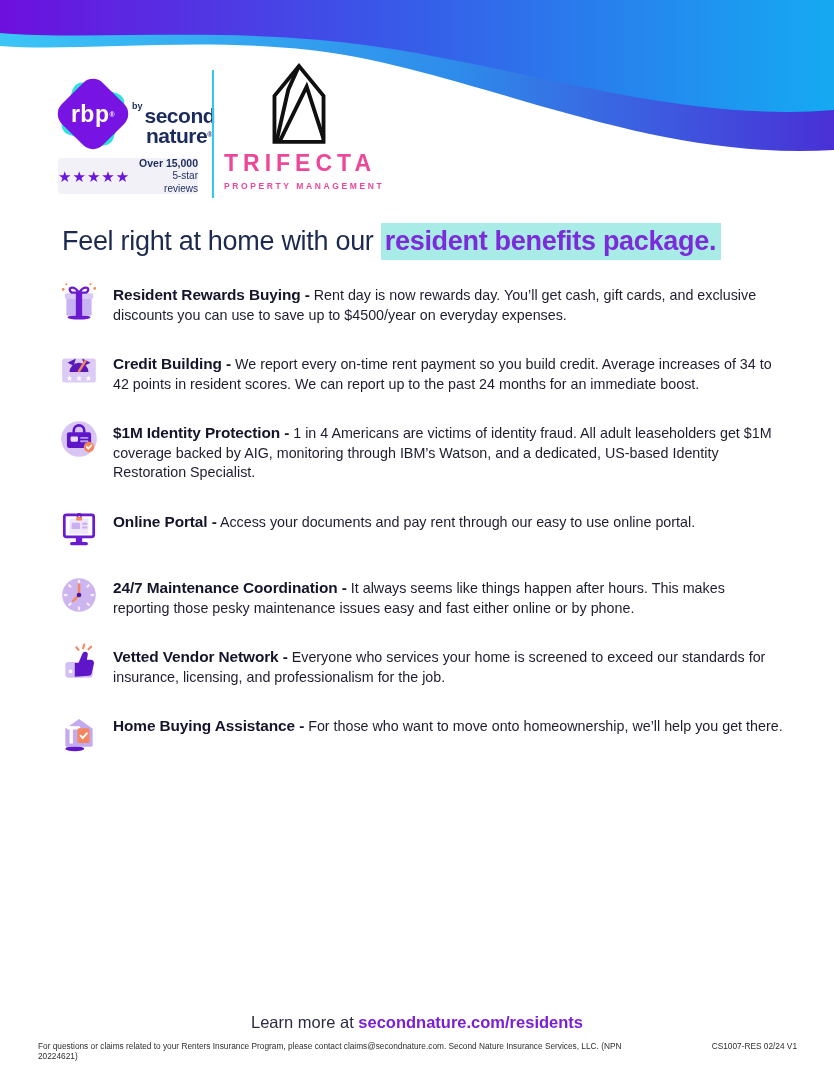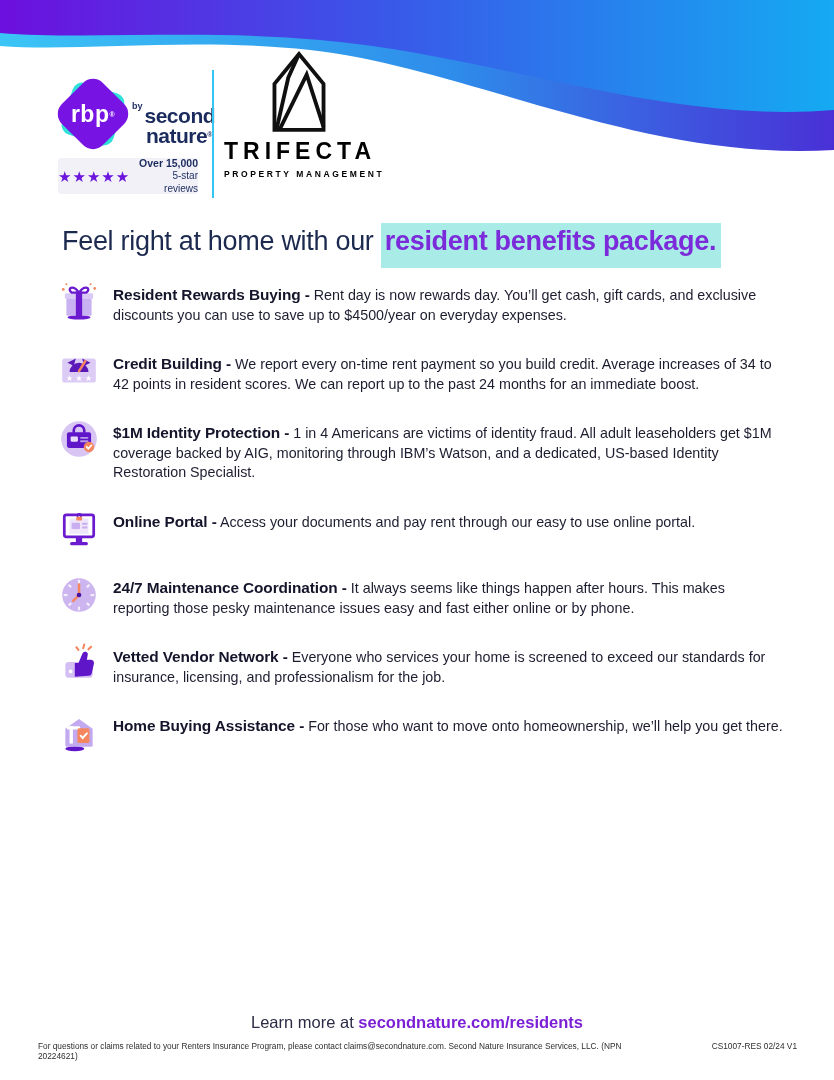--- a/index.html
+++ b/index.html
@@ -21,28 +21,28 @@
   .byline .by{font-size:9px;font-weight:bold;vertical-align:14px;margin-right:2px;}
   .byline .brand{font-size:21px;font-weight:bold;letter-spacing:-.5px;}
   .byline .row2{margin-left:14px;}
   .byline .reg{font-size:7px;vertical-align:super;font-weight:bold;}
   .reviews-badge{position:absolute;left:58px;top:158px;width:140px;height:36px;background:#F2F1F8;border-radius:4px;
     display:flex;align-items:center;justify-content:center;gap:7px;}
   .stars{color:#6B16DC;font-size:15px;letter-spacing:1px;line-height:1;}
   .reviews-text{color:#1B2B5E;font-size:10px;line-height:1.25;text-align:right;}
   .reviews-text .l1{font-weight:bold;font-size:10.5px;}
   .logo-divider{position:absolute;left:212px;top:70px;width:2px;height:128px;background:#35C5F2;}
-  .trifecta{position:absolute;left:224px;top:44px;width:150px;text-align:center;color:#000000;}
+  .trifecta{position:absolute;left:224px;top:56px;width:150px;text-align:center;color:#ec4899;}
   .trifecta svg{display:block;margin:0 auto;}
   .trifecta-name{font-size:23px;font-weight:bold;letter-spacing:5px;margin-top:2px;white-space:nowrap;}
   .trifecta-tag{font-size:8.5px;font-weight:bold;letter-spacing:2.6px;margin-top:4px;white-space:nowrap;}
   
   .headline{position:absolute;left:62px;top:226px;width:760px;font-size:27px;letter-spacing:-.3px;
     color:#1D2A4F;font-weight:500;white-space:nowrap;}
-  .headline .hl{color:#7B2BD9;font-weight:800;background:#A9EBE7;padding:3px 5px 12px 4px;}
+  .headline .hl{color:#7B2BD9;font-weight:800;background:#A9EBE7;padding:3px 5px 4px 4px;}
   
   .benefits{position:absolute;left:58px;top:280px;width:726px;}
   .benefit{display:flex;align-items:flex-start;gap:13px;margin-bottom:24px;min-height:42px;}
   .b-icon{flex:0 0 42px;width:42px;height:42px;}
   .b-icon svg{width:42px;height:42px;display:block;}
   .b-text{margin:4px 0 0 0;font-size:14.3px;line-height:1.37;color:#1D1D30;max-width:672px;}
   .b-title{font-weight:bold;font-size:15.4px;color:#14142B;letter-spacing:-.1px;}
   
   .learn-more{position:absolute;left:0;top:985px;width:834px;text-align:center;font-size:16.5px;color:#2B2B45;margin-top:28px;}
   .learn-more a{color:#7B1FD6;font-weight:bold;text-decoration:none;}

